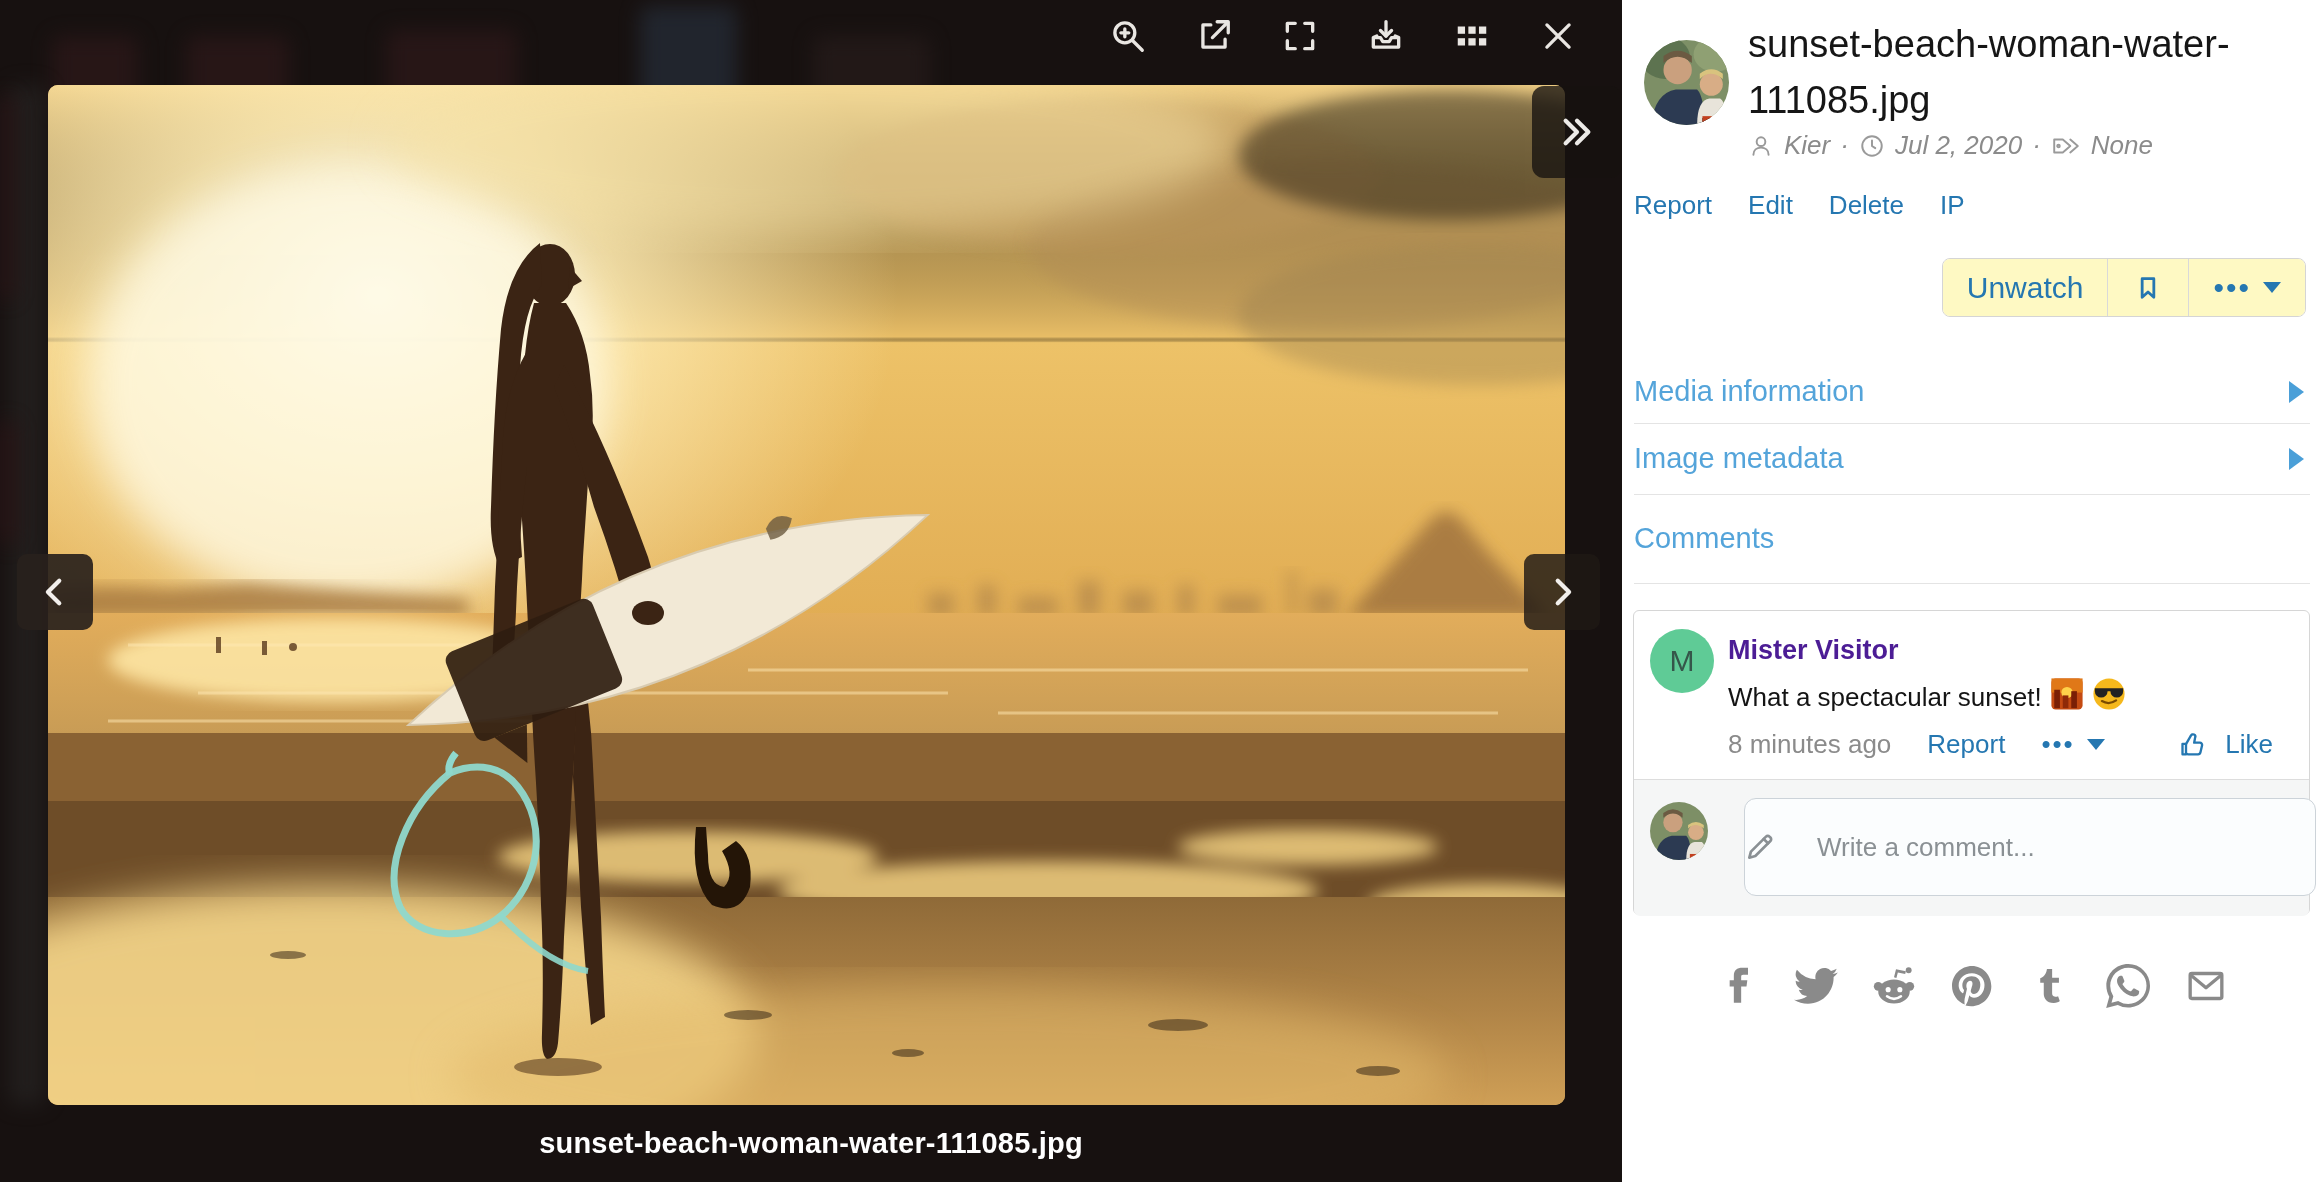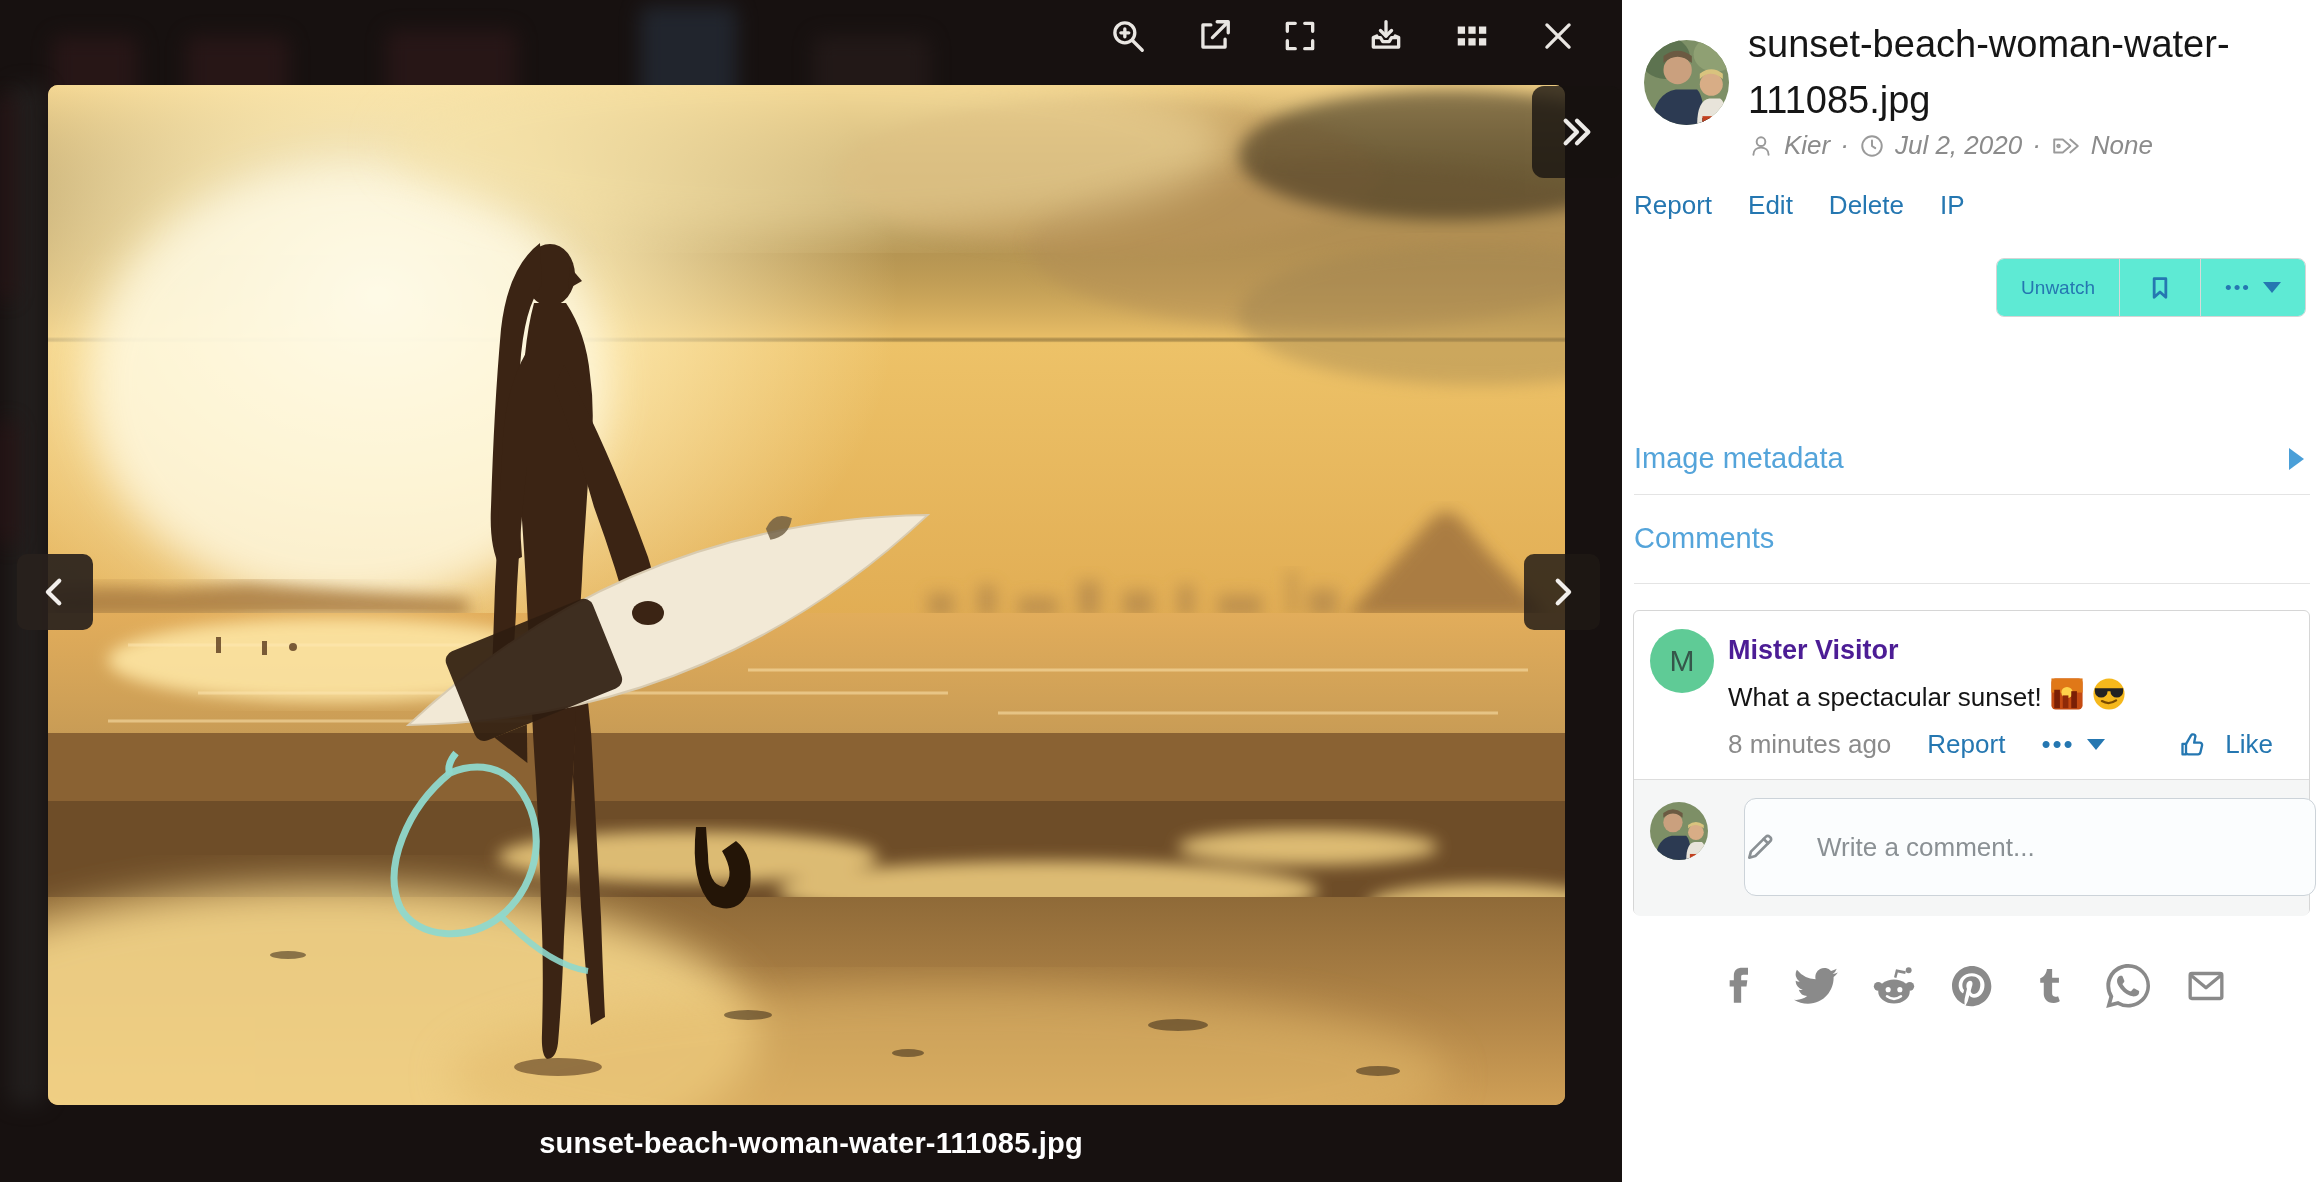--- a/index.html
+++ b/index.html
@@ -26,21 +26,21 @@
   
   .panel{position:absolute;left:1622px;top:0;width:700px;height:1182px;background:#ffffff;}
   .owner-avatar{position:absolute;left:22px;top:40px;width:85px;height:85px;border-radius:50%;overflow:hidden;}
   .media-title{position:absolute;left:126px;top:16px;width:560px;font-size:38px;line-height:56px;color:#161616;}
   .meta-row{position:absolute;left:126px;top:130px;display:flex;align-items:center;gap:10px;color:#8b8b8b;font-size:26px;white-space:nowrap;font-style:italic;}
   .meta-row svg{stroke:#9a9a9a;fill:none;stroke-width:1.8;stroke-linecap:round;stroke-linejoin:round;}
   .mod-links{position:absolute;left:12px;top:190px;display:flex;gap:36px;font-size:26px;}
   .mod-links a{color:#2577b1;text-decoration:none;cursor:pointer;}
 
   .btn-group{position:absolute;right:16px;top:258px;height:57px;display:flex;align-items:stretch;border:1px solid #d5d5d5;border-radius:8px;background:#fff;overflow:hidden;}
-  .btn-seg{display:flex;align-items:center;justify-content:center;color:#2577b1;font-size:19px;padding:0 24px;cursor:pointer;border-right:1px solid #d9d9d9;background:#5eead4;}
+  .btn-seg{display:flex;align-items:center;justify-content:center;color:#2577b1;font-size:30px;padding:0 24px;cursor:pointer;border-right:1px solid #d9d9d9;background:#fef9c3;}
   .btn-seg:last-child{border-right:0;}
   .btn-seg svg{stroke:#2577b1;fill:none;stroke-width:2.4;stroke-linejoin:round;}
   .caret{width:0;height:0;border-left:9px solid transparent;border-right:9px solid transparent;border-top:11px solid #2577b1;margin-left:12px;}
 
   .section-row{position:absolute;left:12px;right:12px;display:flex;align-items:center;justify-content:space-between;border-bottom:1px solid #e4e4e4;cursor:pointer;}
   .section-label{color:#54a4da;font-size:29px;}
   .tri-right{width:0;height:0;border-top:11px solid transparent;border-bottom:11px solid transparent;border-left:15px solid #4a9fd8;margin-right:6px;}
   .comments-heading{position:absolute;left:12px;right:12px;top:494px;height:89px;display:flex;align-items:center;border-bottom:1px solid #e4e4e4;}
 
   .comments-box{position:absolute;left:11px;top:610px;width:677px;height:305px;border:1px solid #d6d6d6;border-radius:6px;background:#fff;box-sizing:border-box;}
@@ -331,20 +331,24 @@
         <svg width="28" height="30" viewBox="0 0 24 24">
           <path d="M7 4h10v16l-5-4.5L7 20z"></path>
         </svg>
       </div>
       <div class="btn-seg">
         <span style="letter-spacing:2px;">•••</span>
         <span class="caret"></span>
       </div>
     </div>
 
+    <div class="section-row" style="top:360px;height:63px;">
+      <span class="section-label">Media information</span>
+      <span class="tri-right"></span>
+    </div>
     <div class="section-row" style="top:423px;height:71px;">
       <span class="section-label">Image metadata</span>
       <span class="tri-right"></span>
     </div>
 
     <div class="comments-heading">
       <span class="section-label">Comments</span>
     </div>
 
     <div class="comments-box">

